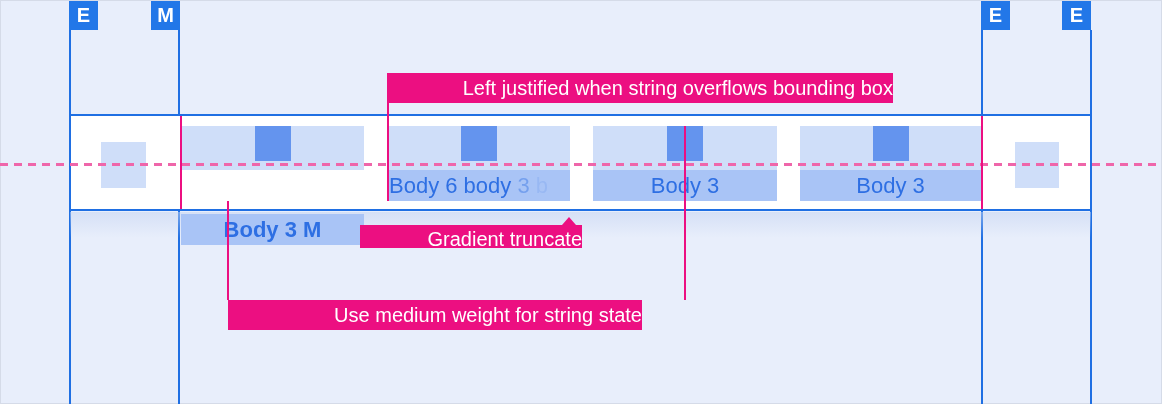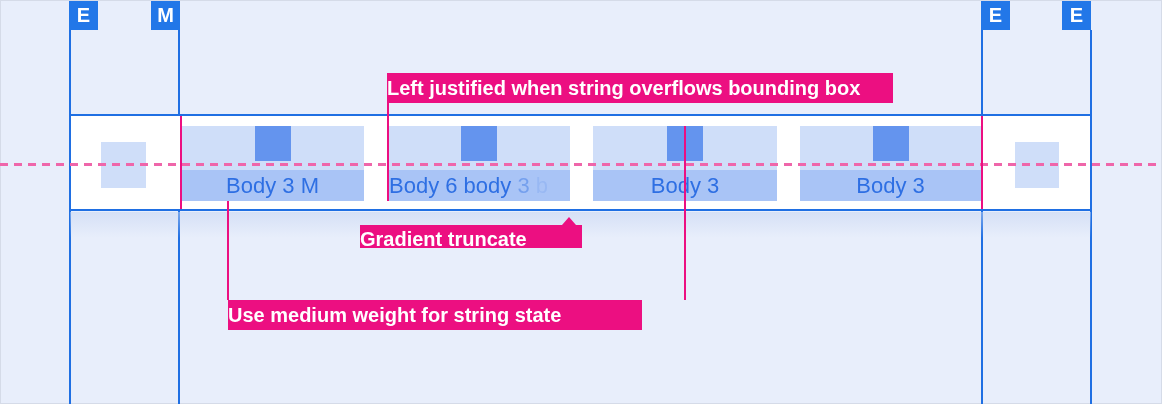--- a/index.html
+++ b/index.html
@@ -35,32 +35,32 @@
     background:linear-gradient(to bottom,rgba(198,213,242,0.55),rgba(232,238,251,0));
   }
   .ghost-square{position:absolute;background:var(--light_block);z-index:3;}
   .tab{position:absolute;z-index:3;}
   .tab-top{position:absolute;left:0;top:0;width:100%;height:44px;background:var(--light_block);}
   .tab-icon{position:absolute;top:0;left:50%;margin-left:-18px;width:36px;height:35px;background:var(--icon_square);}
   .tab-label{
     position:absolute;left:0;top:44px;width:100%;height:31px;background:var(--label_row);
     color:var(--tab_text);font-size:22px;line-height:31px;text-align:center;white-space:nowrap;overflow:hidden;
   }
-  .tab-label.active{font-weight:400;}
+  .tab-label.active{font-weight:700;margin-top:44px;}
   .tab-label.left{text-align:left;padding-left:1px;box-sizing:border-box;}
   .fade1{opacity:.42;}
   .fade2{opacity:.13;}
   .dashline{
     position:absolute;left:0;top:163px;width:1162px;height:3px;z-index:5;
     background:repeating-linear-gradient(90deg,var(--dash_pink) 0 8px,transparent 8px 14px);
   }
   .pinkline{position:absolute;width:2px;background:var(--pink);z-index:6;}
   .callout{
-    position:absolute;height:30px;background:var(--pink);color:#fff;font-weight:700;font-size:20px;
-    line-height:30px;text-align:left;white-space:nowrap;z-index:7;
+    position:absolute;height:30px;background:var(--pink);color:#fff;font-weight:400;font-size:20px;
+    line-height:30px;text-align:right;white-space:nowrap;z-index:7;
   }
   .caret-up{
     position:absolute;top:-8px;width:0;height:0;
     border-left:7px solid transparent;border-right:7px solid transparent;
     border-bottom:8px solid var(--pink);
   }
 </style>
 </head>
 <body>
 

